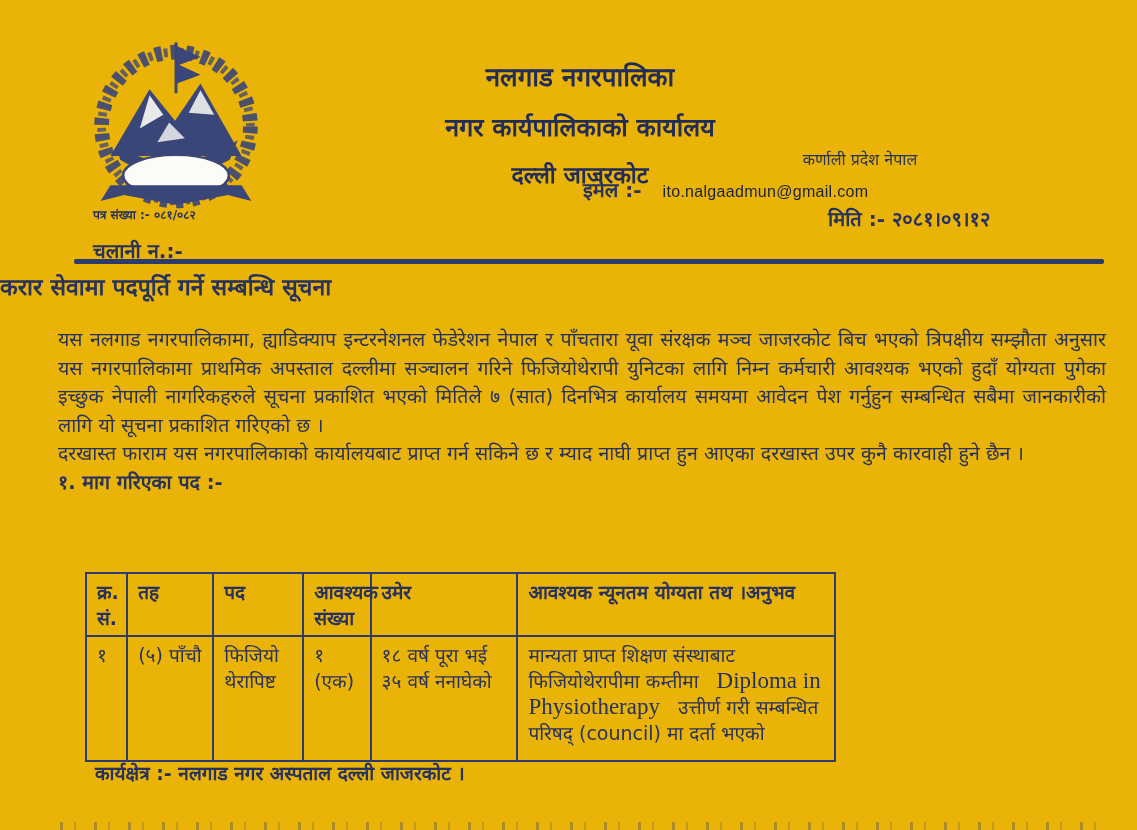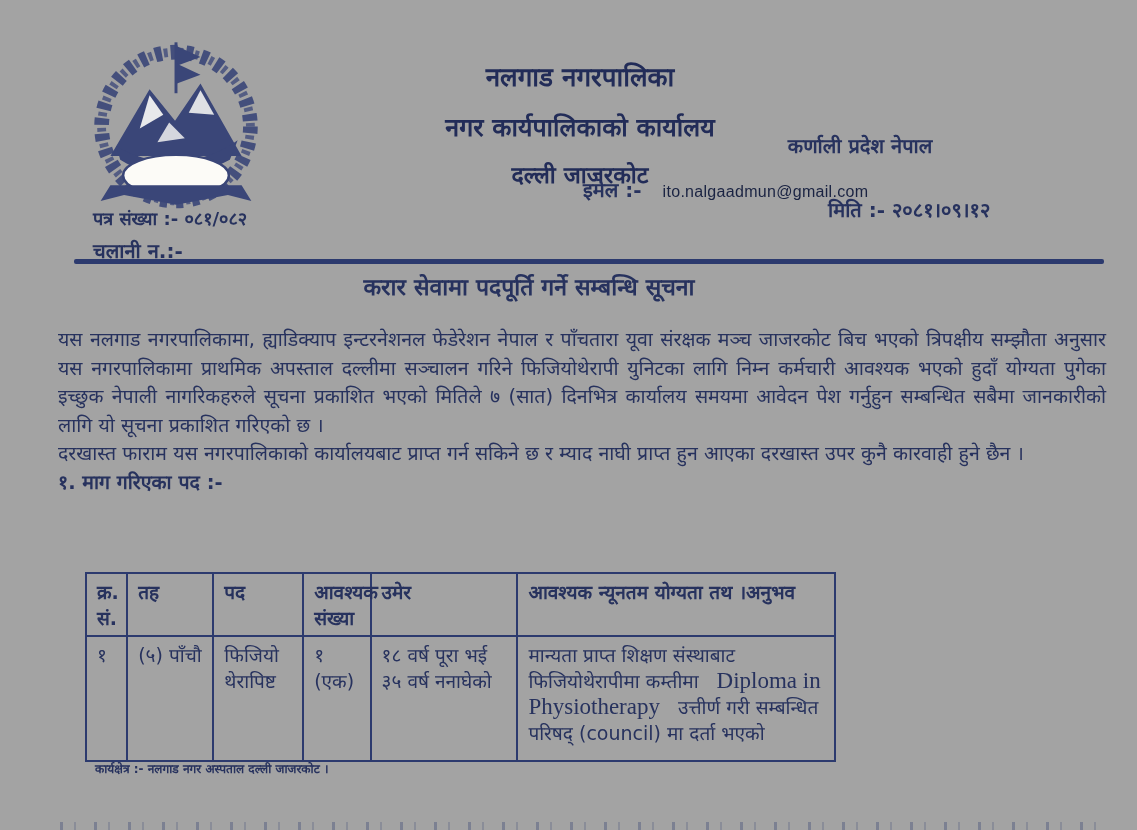--- a/index.html
+++ b/index.html
@@ -1,54 +1,54 @@
 <!DOCTYPE html>
 <html><head>
 <meta charset="utf-8">
 <style>
   html,body { margin:0; padding:0; background:#d8d8d8; }
   .page {
     position:relative;
     width:1137px; height:830px;
     margin:0 auto;
-    background:#a3a3a3;
+    background:#eab308;
     overflow:hidden;
     font-family:"DejaVu Sans","Liberation Sans",sans-serif;
     color:#27325e;
   }
   
   .logo { position:absolute; left:83px; top:36px; width:186px; height:182px; }
   .head-center {
     position:absolute; left:300px; top:58px; width:560px;
     text-align:center; font-weight:bold; color:#222c58;
   }
   .head-center .l1 { font-size:26px; margin-bottom:15px; }
   .head-center .l2 { font-size:25px; margin-bottom:15px; }
   .head-center .l3 { font-size:23px; }
   .province {
-    position:absolute; left:745px; top:132px; width:230px;
-    text-align:center; font-size:20px; font-weight:bold;
+    position:absolute; left:745px; top:148px; width:230px;
+    text-align:center; font-size:16px; font-weight:normal;
   }
   .email-line { position:absolute; left:583px; top:176px; font-size:20px; font-weight:bold; }
   .email-line .label { margin-right:14px; }
   .email-line .value {
     font-family:"Liberation Sans","DejaVu Sans",sans-serif;
     font-size:16px; font-weight:normal; color:#1a2342; letter-spacing:.3px;
   }
-  .date-line  { position:absolute; left:828px; top:196px; font-size:20px; font-weight:bold; }
-  .ref-line   { position:absolute; left:93px;  top:206px; font-size:18px; font-weight:bold; }
+  .date-line  { position:absolute; left:828px; top:205px; font-size:20px; font-weight:bold; }
+  .ref-line   { position:absolute; left:93px;  top:206px; font-size:12px; font-weight:bold; }
   .disp-line  { position:absolute; left:93px;  top:237px; font-size:20px; font-weight:bold; }
   .rule {
     position:absolute; left:74px; top:259px; width:1030px; height:5px;
     background:#2c3a6e; border-radius:2px;
   }
   
   .title1 {
     position:absolute; left:0; top:270px; width:1058px;
-    text-align:center; font-size:23px; font-weight:bold;
+    text-align:left; font-size:23px; font-weight:bold;
   }
   .title2 {
     position:absolute; left:0; top:300px; width:1137px; text-align:center;
   }
   .title2 span {
     font-size:21px; font-weight:bold;
     border-bottom:2px solid #2c3a6e; padding-bottom:2px;
   }
   
   .body-text {
@@ -68,21 +68,21 @@
     padding:5px 8px 4px 10px;
     text-align:left; vertical-align:top;
   }
   .post-table th { font-weight:bold; height:52px; }
   .post-table td { height:114px; }
   .qual-latin {
     font-family:"Liberation Serif","DejaVu Serif",serif;
     font-size:23px; margin:0 18px;
   }
   
-  .foot-1 { position:absolute; left:95px; top:760px; font-size:12px; font-weight:bold; }
+  .foot-1 { position:absolute; left:95px; top:760px; font-size:19px; font-weight:bold; }
   .foot-2 { position:absolute; left:95px; top:791px; font-size:20px; font-weight:bold; }
   .clipped-line {
     position:absolute; left:60px; top:822px; width:1040px; height:8px;
     background:repeating-linear-gradient(90deg,
       rgba(44,58,110,.55) 0 3px, rgba(44,58,110,0) 3px 14px,
       rgba(44,58,110,.35) 14px 16px, rgba(44,58,110,0) 16px 34px);
     opacity:.6;
   }
 </style>
 </head>

